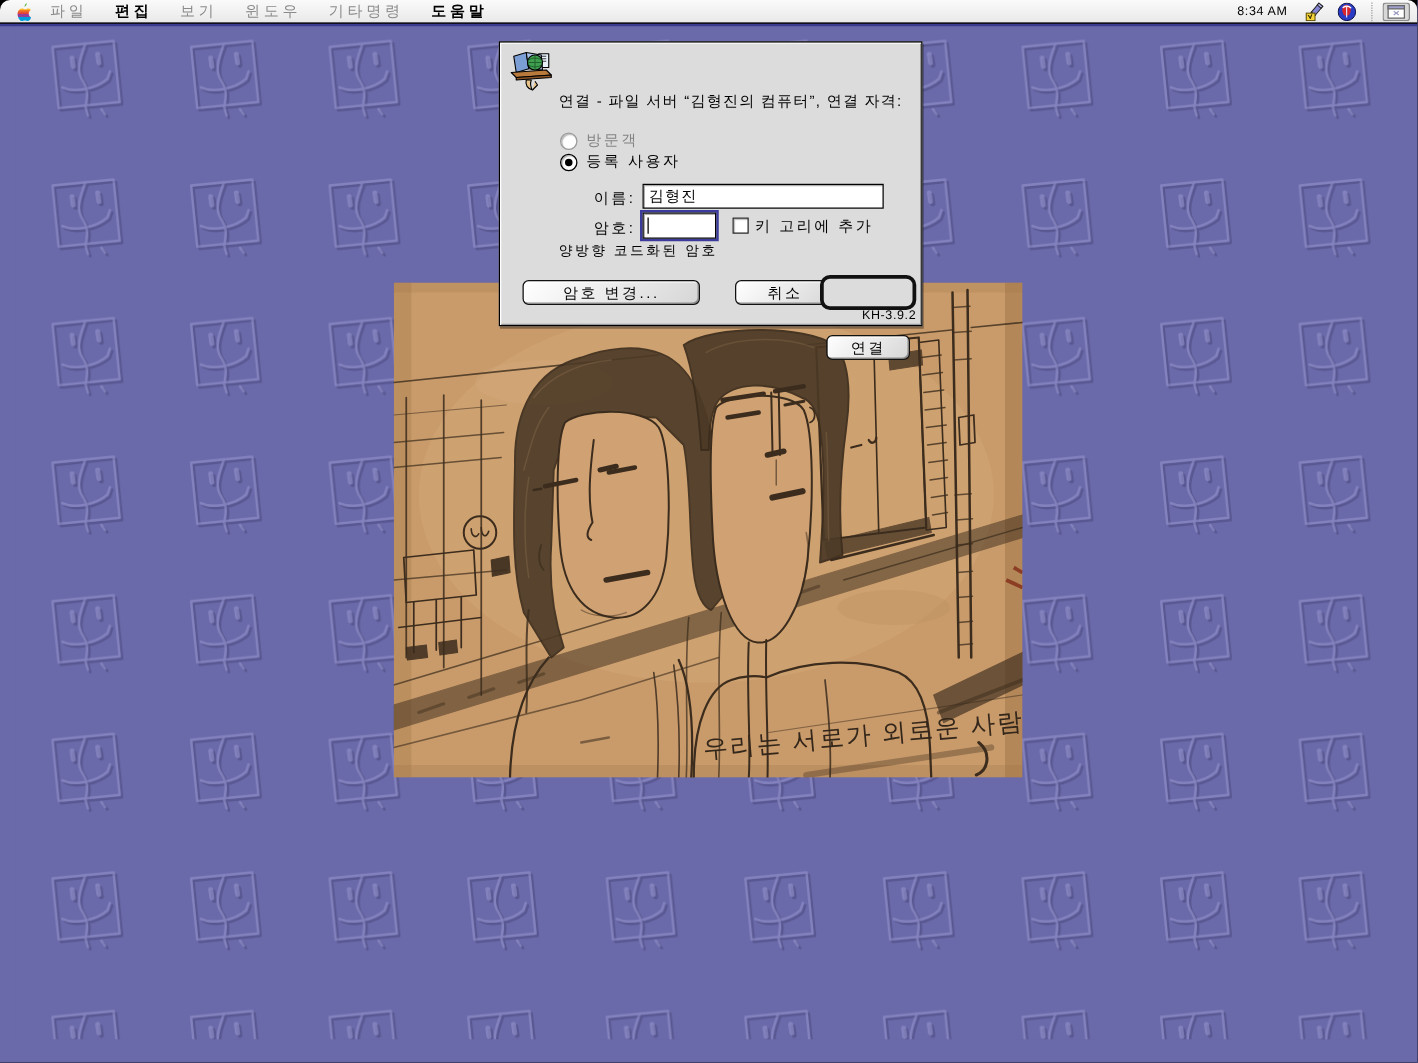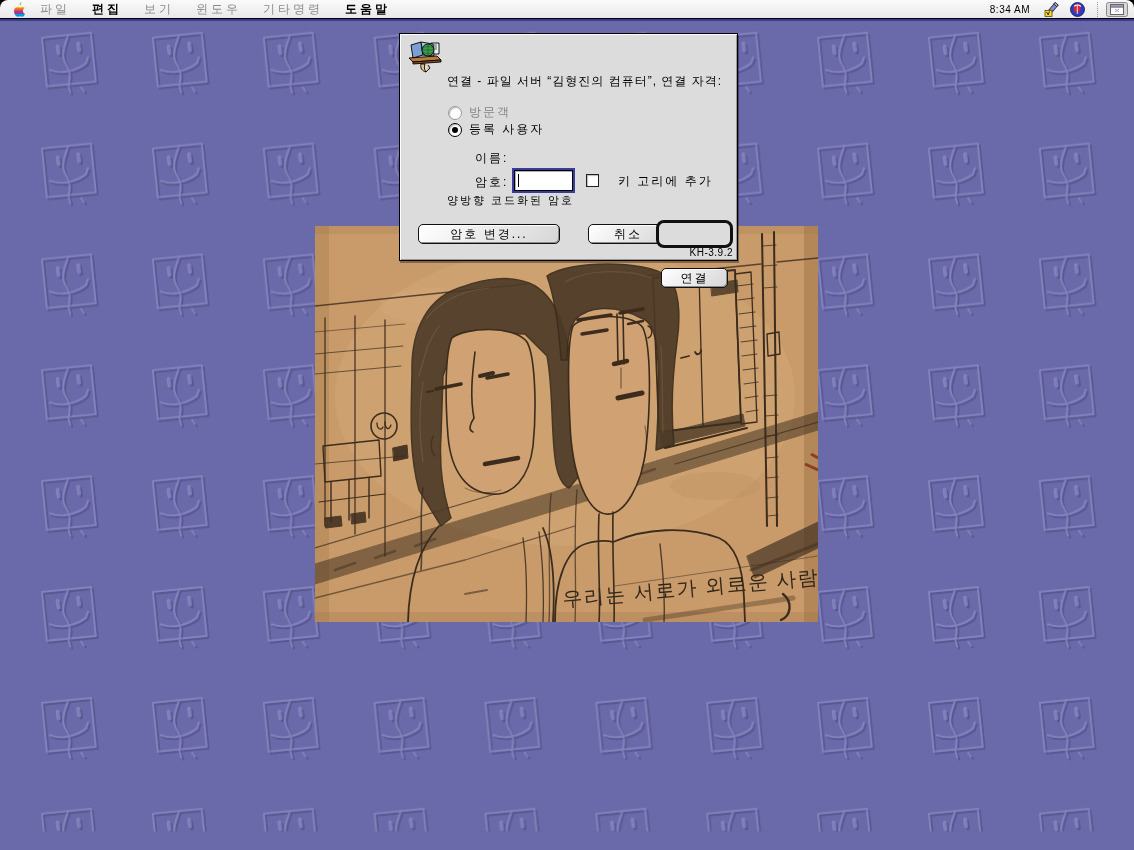--- a/index.html
+++ b/index.html
@@ -66,21 +66,21 @@
     position:absolute;background:#fff;border:1px solid #000;box-sizing:border-box;
     font-family:"Liberation Sans", sans-serif;font-size:12px;letter-spacing:1px;
     padding:2px 4px;box-shadow:inset 1px 1px 0 #b0b0b0;color:#000;outline:none;
   }
   .txtfield.focus{box-shadow:0 0 0 2px #3b3b9c, inset 1px 1px 0 #b0b0b0;}
   .caret{position:absolute;left:118px;top:140px;width:1px;height:13px;background:#000;z-index:2;}
   .checkbox{
     position:absolute;left:186px;top:140px;width:11px;height:11px;background:#fff;
     border:1px solid #222;box-shadow:inset 1px 1px 1px #bbb;
   }
-  .chk-label{position:absolute;left:218px;top:139px;letter-spacing:2px;}
+  .chk-label{position:absolute;left:204px;top:139px;letter-spacing:2px;}
   .note{position:absolute;left:47px;top:159px;font-size:11px;letter-spacing:2px;}
   .btn{
     position:absolute;height:20px;box-sizing:border-box;
     background:linear-gradient(135deg,#ffffff,#d6d6d6);
     border:1px solid #111;border-radius:5px;
     box-shadow:inset 1px 1px 0 #fff, inset -1px -1px 0 #8d8d8d;
     font-size:12px;letter-spacing:2px;color:#000;
     display:flex;align-items:center;justify-content:center;
     padding:0;font-family:"Liberation Sans", sans-serif;
   }
@@ -300,20 +300,21 @@
   <div class="radio-row dis" style="top:70px;">
     <span class="radio dis"></span>
     <span class="radio-label">방문객</span>
   </div>
   <div class="radio-row" style="top:87px;">
     <span class="radio on"></span>
     <span class="radio-label">등록 사용자</span>
   </div>
 
   <div class="fld-label" style="top:116px;">이름:</div>
+  <input class="txtfield" style="left: 114px; top: 113px; width: 193px; height: 20px;" value="김형진">
 
   <div class="fld-label" style="top:140px;">암호:</div>
   <input class="txtfield focus" type="password" style="left: 114px; top: 136px; width: 59px; height: 21px;" value="">
   <div class="caret"></div>
   <div class="checkbox"></div>
   <div class="chk-label">키 고리에 추가</div>
 
   <div class="note">양방향 코드화된 암호</div>
 
   <button class="btn" style="left:18px;top:190px;width:142px;">암호 변경...</button>

